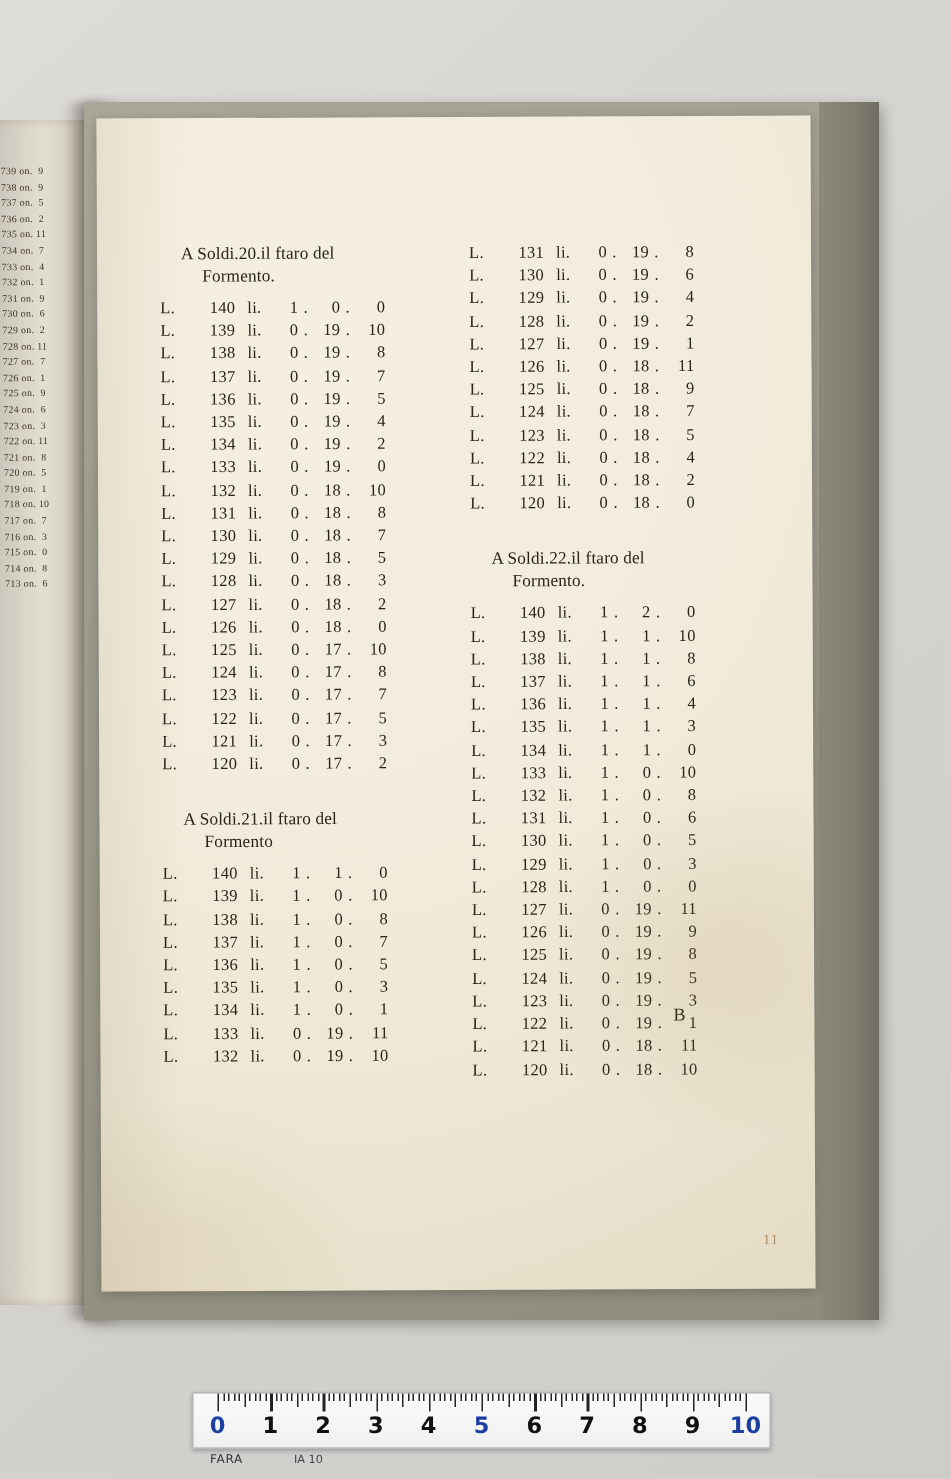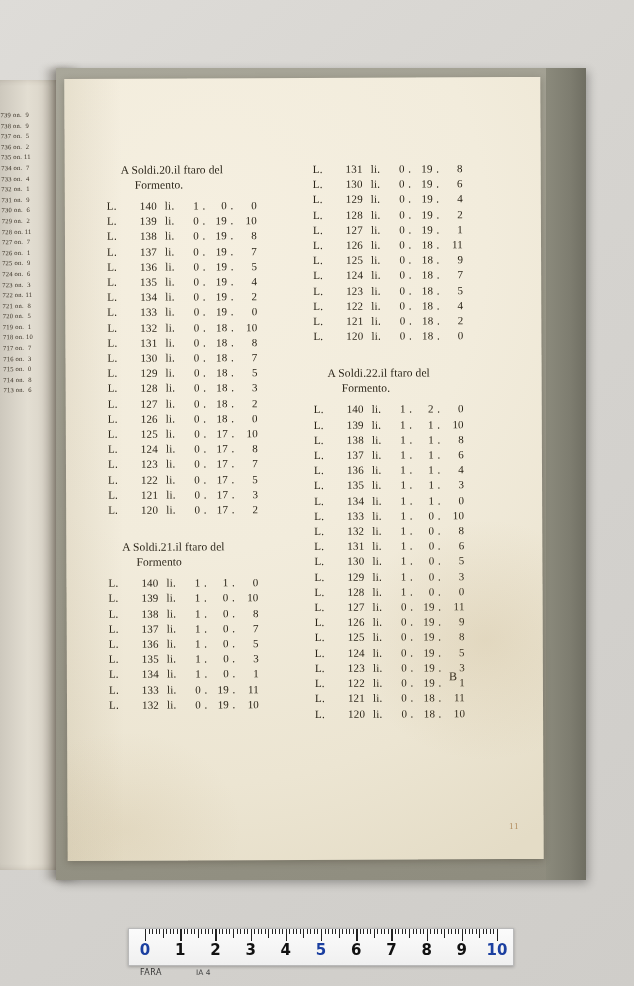--- a/index.html
+++ b/index.html
@@ -481,13 +481,13 @@
       <div class="rn" style="left: 156.8px;">4</div>
       <div class="rn blue" style="left: 192px;">5</div>
       <div class="rn" style="left: 227.2px;">6</div>
       <div class="rn" style="left: 262.4px;">7</div>
       <div class="rn" style="left: 297.6px;">8</div>
       <div class="rn" style="left: 332.8px;">9</div>
       <div class="rn blue" style="left: 368px;">10</div>
     </div>
 </div>
 <div class="ruler-brand">FARA</div>
-<div class="ruler-code">IA 4</div>
+<div class="ruler-code">IA 10</div>
 
 </body></html>

